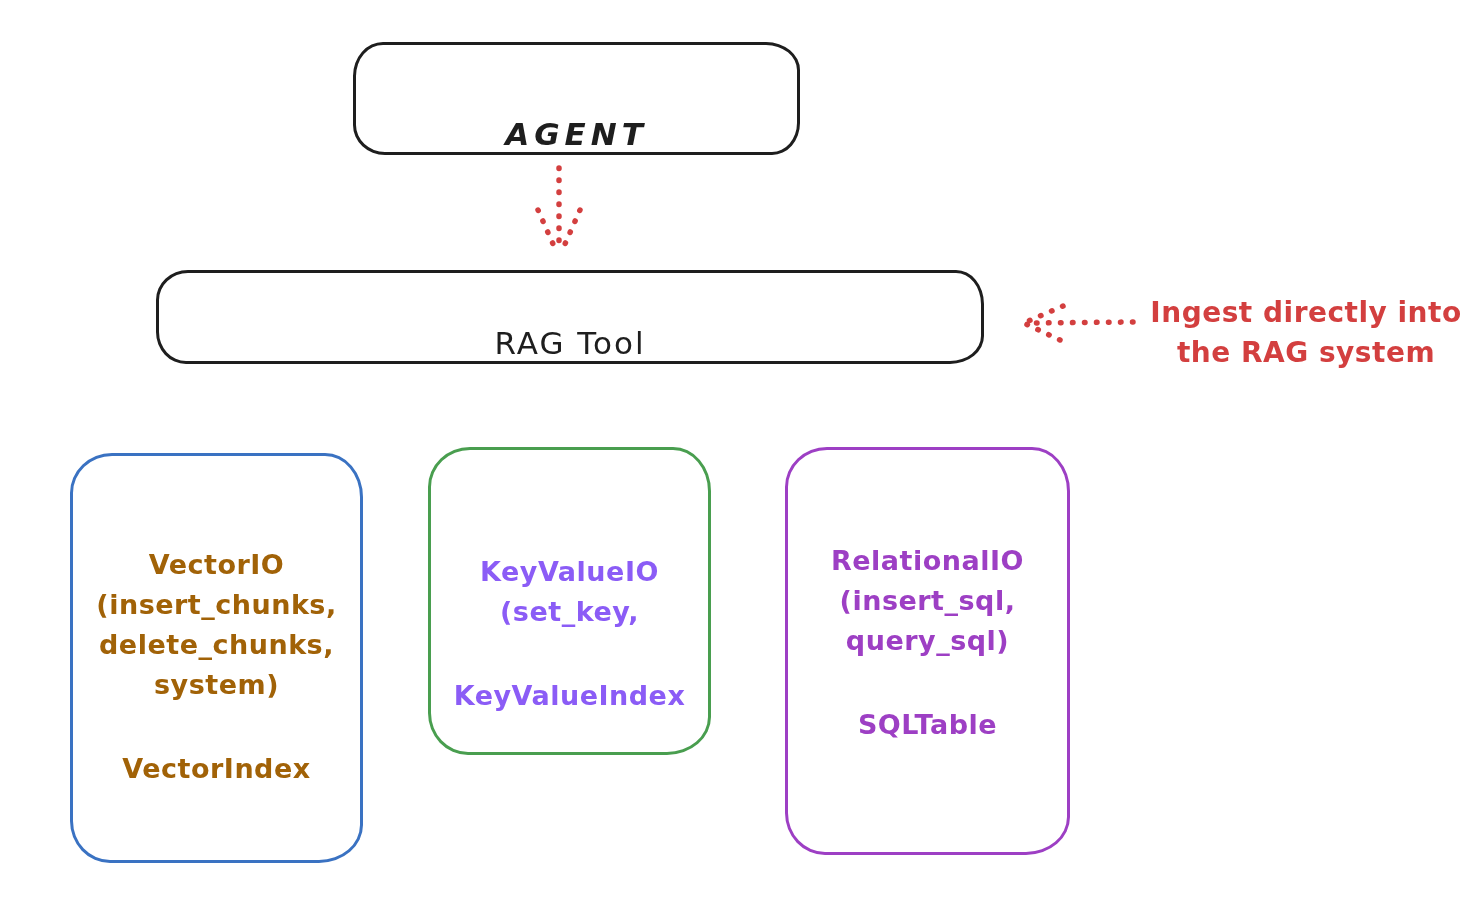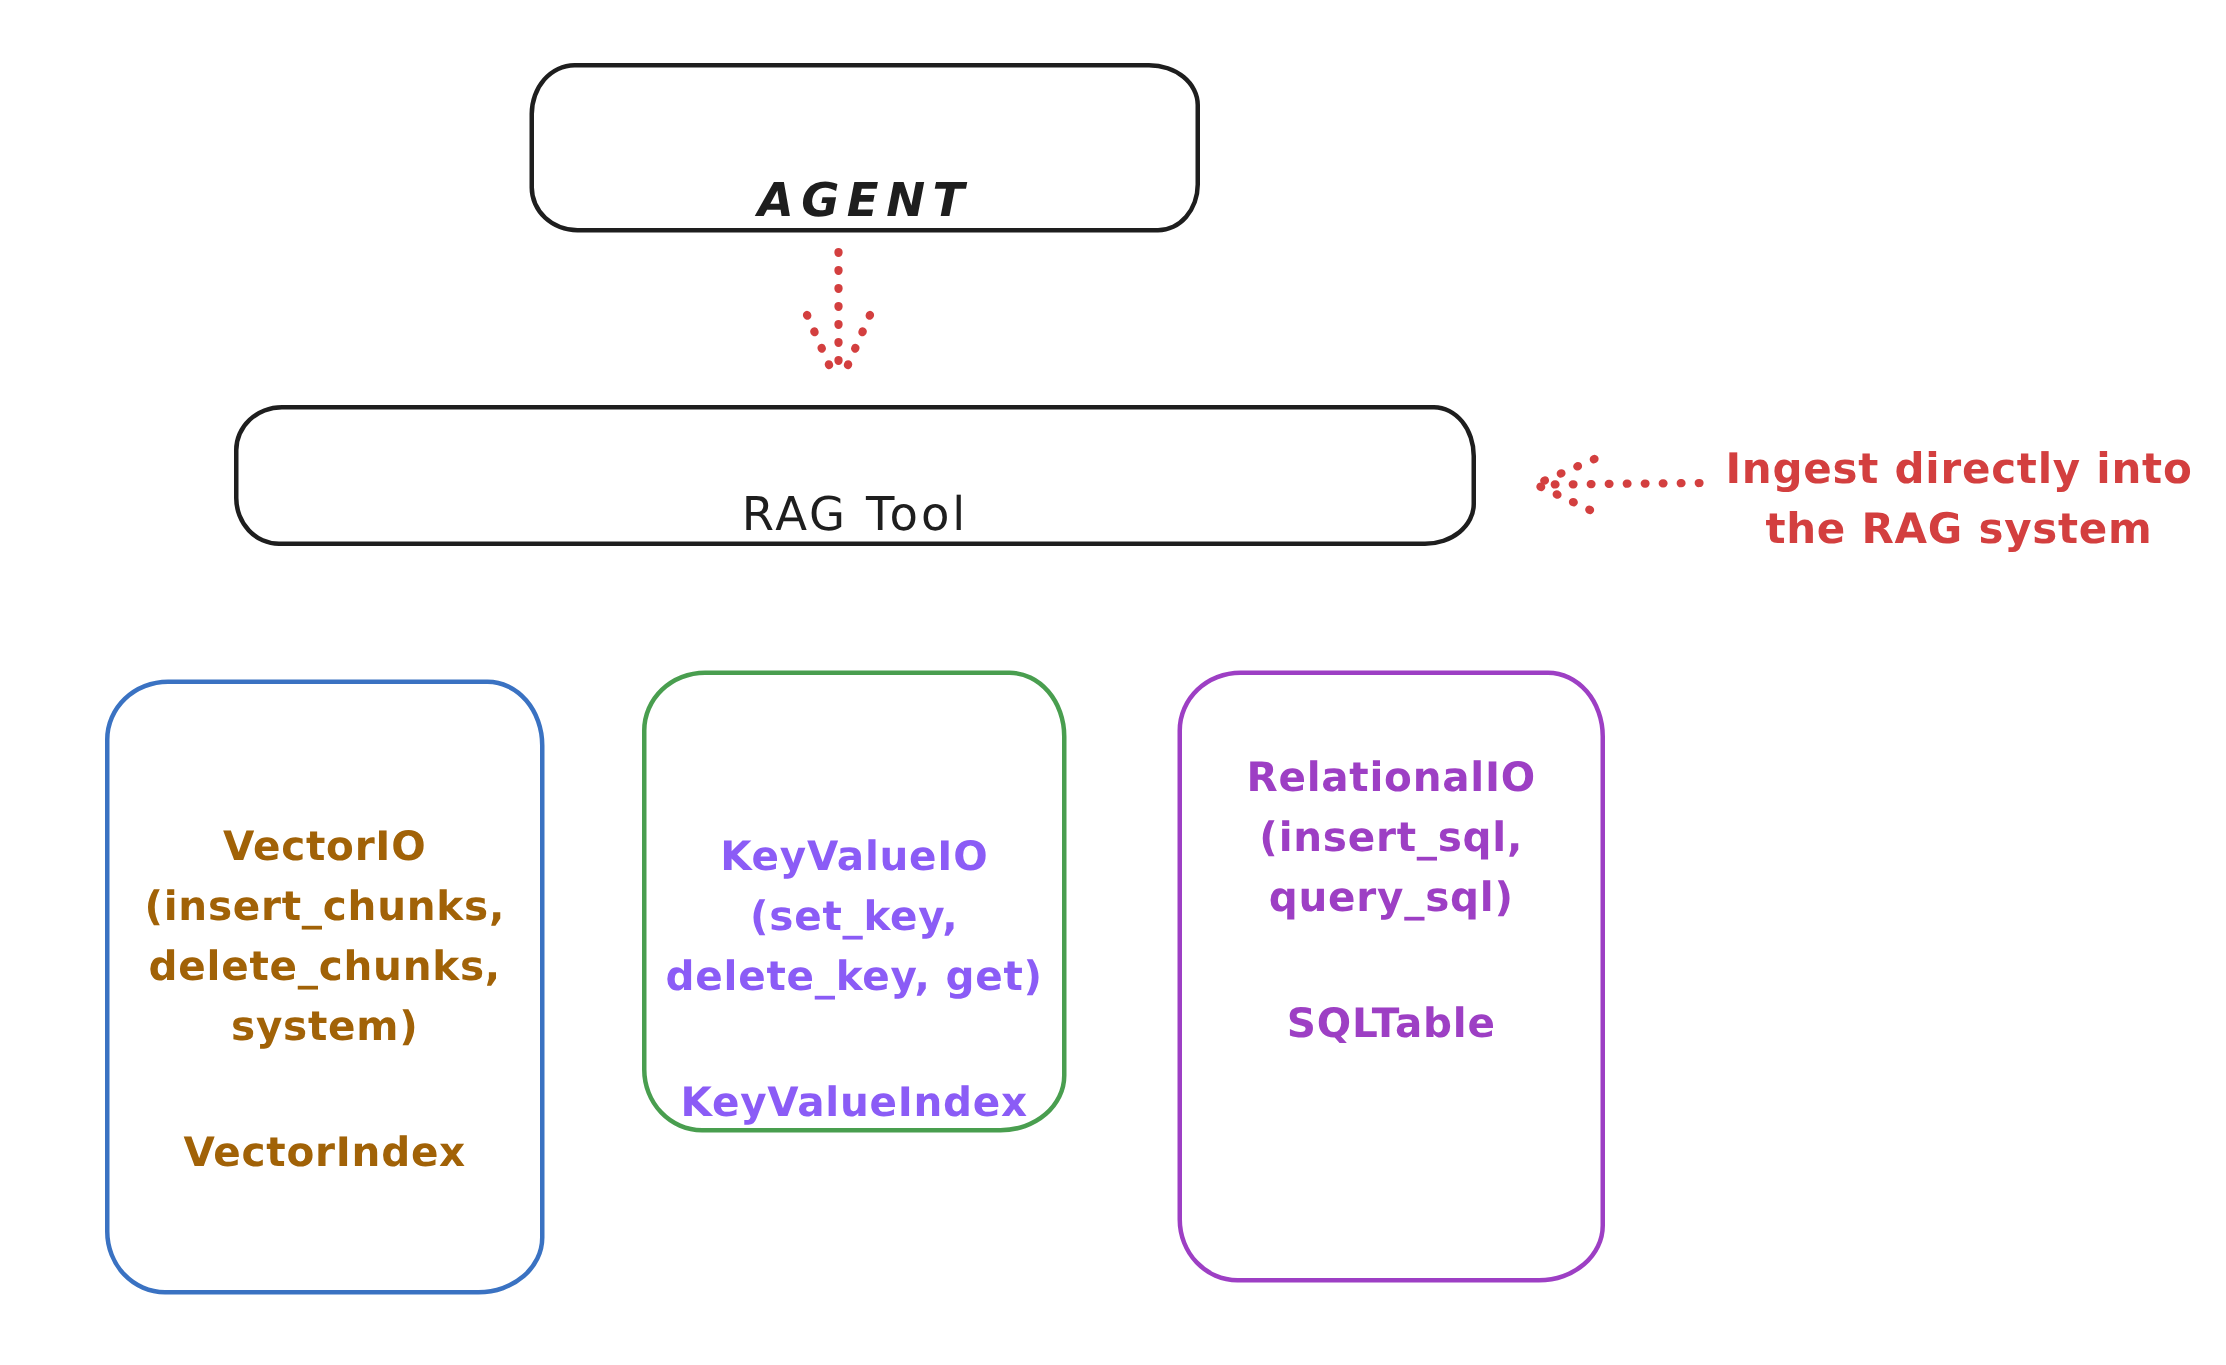--- a/index.html
+++ b/index.html
@@ -59,21 +59,21 @@
     font-size: 27px;
     font-weight: 600;
     line-height: 40px;
     letter-spacing: 0.5px;
   }
   .vector-box   { left: 70px;  top: 453px; width: 293px; height: 410px; border-color: #3a72c2; color: #a16207; }
   .vector-box .io-text { padding-top: 89px; }
   .keyvalue-box { left: 428px; top: 447px; width: 283px; height: 308px; border-color: #499e4f; color: #8b5cf6; }
   .keyvalue-box .io-text { padding-top: 102px; }
   .relational-box { left: 785px; top: 447px; width: 285px; height: 408px; border-color: #9d3fc4; color: #9d3fc4; }
-  .relational-box .io-text { padding-top: 49px; }
+  .relational-box .io-text { padding-top: 91px; }
   .index-label {
     display: block;
     margin-top: 44px;
   }
   .annotation {
     position: absolute;
     left: 1140px; top: 281px; width: 332px;
     color: #d33f3f;
     font-size: 28px;
     font-weight: 700;
@@ -129,21 +129,20 @@
       <div>delete_chunks,</div>
       <div>system)</div>
       <span class="index-label">VectorIndex</span>
     </div>
   </div>
 
   <div class="box io-box keyvalue-box">
     <div class="io-text">
       <div>KeyValueIO</div>
       <div>(set_key,</div>
-      <div>delete_key, get)</div>
       <span class="index-label">KeyValueIndex</span>
     </div>
   </div>
 
   <div class="box io-box relational-box">
     <div class="io-text">
       <div>RelationalIO</div>
       <div>(insert_sql,</div>
       <div>query_sql)</div>
       <span class="index-label">SQLTable</span>

